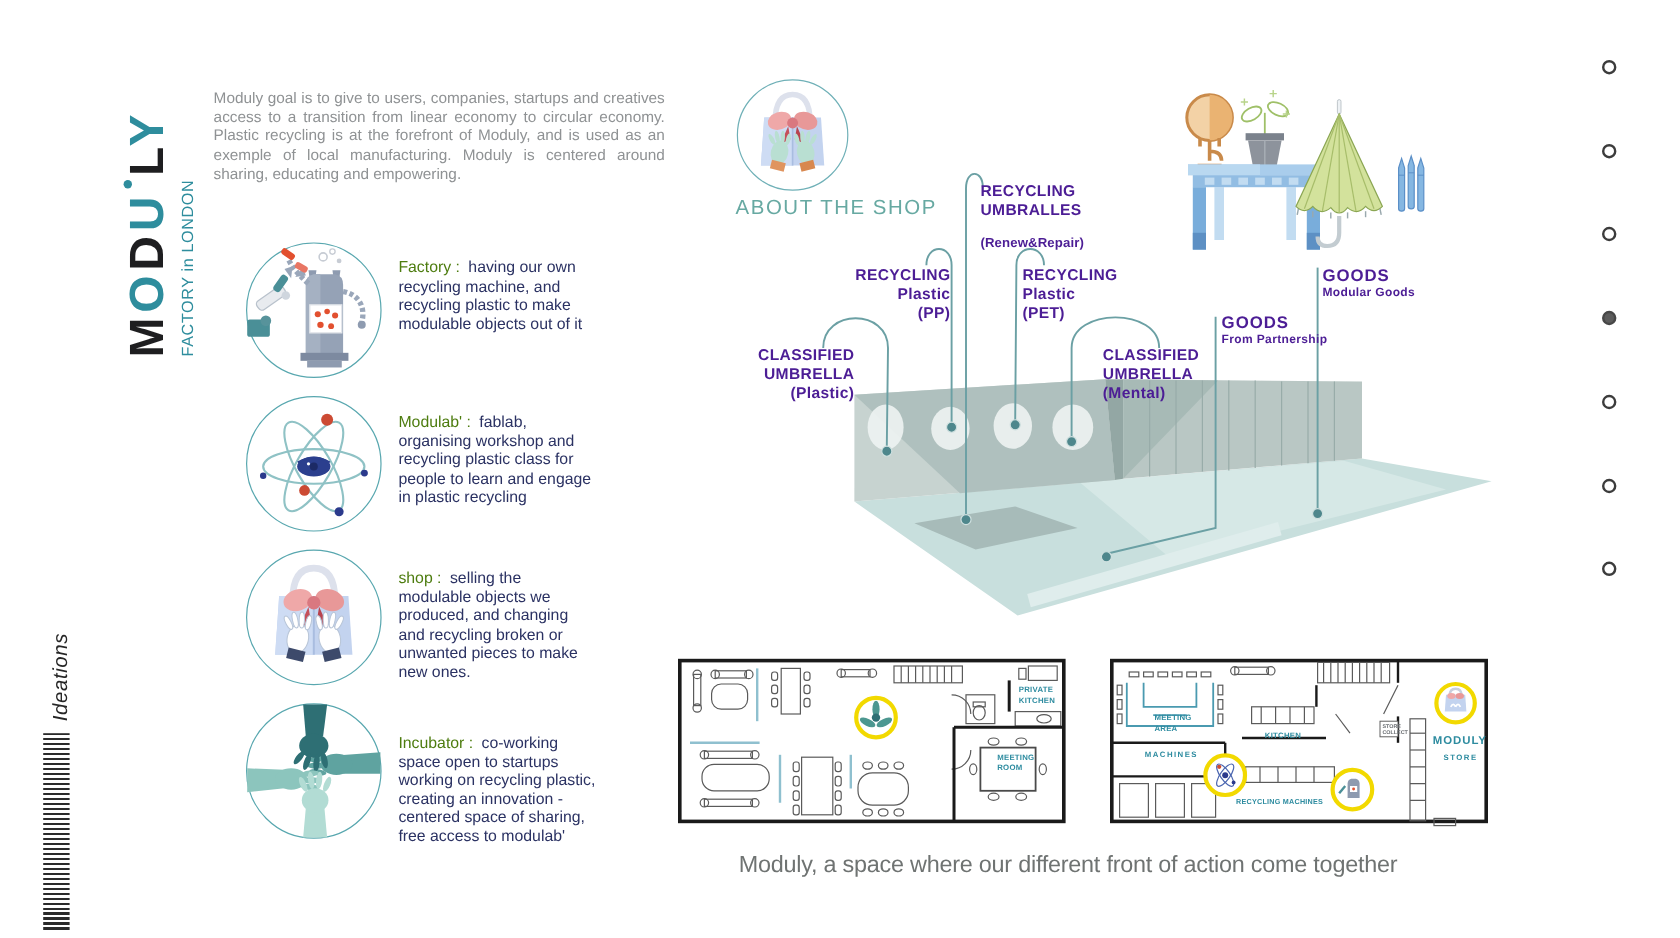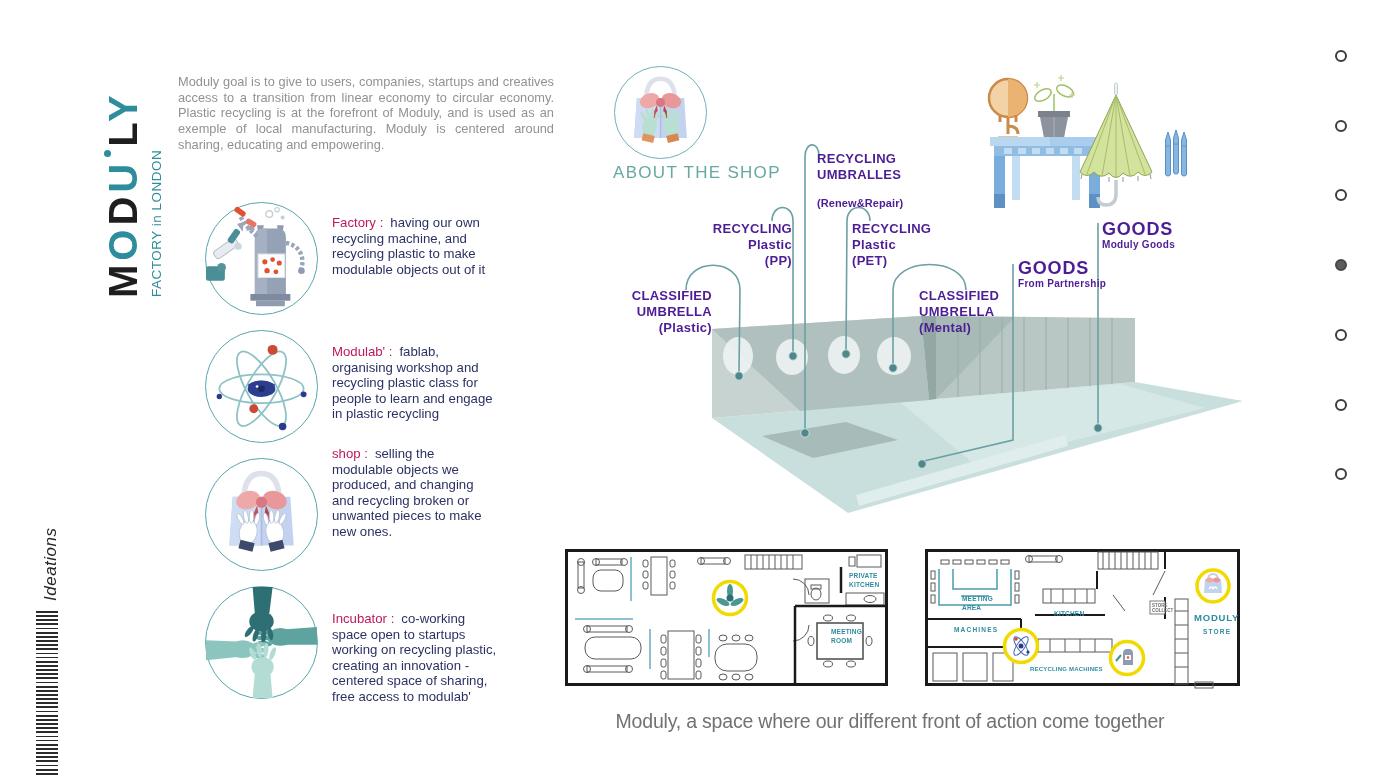--- a/index.html
+++ b/index.html
@@ -30,36 +30,36 @@
   
   .intro { position:absolute; left:178px; top:74px; width:376px; font-size:12.8px;
     line-height:15.7px; color:#8f9294; text-align:justify; }
 
   
   .ficon { position:absolute; left:205px; width:113px; height:113px; border-radius:50%;
     border:1.5px solid #58a7af; background:#fff; }
   .ficon svg { width:100%; height:100%; display:block; }
   .ftext { position:absolute; left:332px; font-size:13.2px; line-height:15.6px;
     color:#2b3263; }
-  .fname { color:#be185d; margin-right:7px; }
+  .fname { color:#4d7c0f; margin-right:7px; }
 
   
   .shop-ring { position:absolute; left:614px; top:66px; width:93px; height:93px;
     border-radius:50%; border:1.5px solid #6fb0b7; background:#fff; }
   .shop-ring svg { width:100%; height:100%; display:block; }
   .shop-title { position:absolute; left:613px; top:163px; font-weight:normal;
     font-size:17px; letter-spacing:1.3px; color:#67a9a2; }
 
   
   .dlabel { position:absolute; font-weight:bold; color:#4c1d95; font-size:13px;
     line-height:16px; letter-spacing:0.3px; white-space:pre-line; z-index:3; }
   .dlabel .sub { display:block; font-size:11px; line-height:11px; margin-top:15px;
     letter-spacing:0.1px;text-align:right; }
   .ralign { text-align:right; }
-  .goods .t { display:block; font-size:18px; line-height:15px; letter-spacing:0.8px; }
+  .goods .t { display:block; font-size:14px; line-height:15px; letter-spacing:0.8px; }
   .goods .s { display:block; font-size:10px; line-height:12px; margin-top:2px; }
 
   
   .plan-label { position:absolute; font-weight:bold; color:#2e8ca0; font-size:6.5px;
     line-height:8.5px; letter-spacing:0.2px; white-space:pre-line; z-index:3; }
   .pl-tiny { font-size:4.5px; line-height:5px; color:#6b6f73; letter-spacing:0; }
   .pl-big { font-size:9.5px; line-height:10px; letter-spacing:0.8px; }
   .pl-wide { letter-spacing:1.2px; }
 
   
@@ -159,21 +159,21 @@
         <ellipse cx="62" cy="66" rx="8" ry="11" transform="rotate(-12 62 66)"></ellipse>
         <ellipse cx="54" cy="54" rx="2" ry="5.5" transform="rotate(-14 54 54)"></ellipse>
         <ellipse cx="59" cy="52" rx="2" ry="6" transform="rotate(-2 59 52)"></ellipse>
         <ellipse cx="64" cy="52" rx="2" ry="6" transform="rotate(12 64 52)"></ellipse>
         <ellipse cx="69" cy="54" rx="2" ry="5.5" transform="rotate(28 69 54)"></ellipse>
       </g>
       <rect x="30" y="74" width="13" height="8" fill="#3d4a6b" transform="rotate(14 36 78)"></rect>
       <rect x="57" y="74" width="13" height="8" fill="#3d4a6b" transform="rotate(-14 64 78)"></rect>
     </svg>
   </div>
-  <div class="ftext" style="top:446px; width:152px"><span class="fname">shop :</span><span>selling the modulable objects we produced, and changing and recycling broken or unwanted pieces to make new ones.</span></div>
+  <div class="ftext" style="top:474px; width:152px"><span class="fname">shop :</span><span>selling the modulable objects we produced, and changing and recycling broken or unwanted pieces to make new ones.</span></div>
 
   <div class="ficon" style="top:586px">
     <svg viewBox="0 0 100 100">
       <g fill="#5fa3a0">
         <path d="M100 36 L100 52 L72 52 L72 38 Z"></path>
         <ellipse cx="67" cy="45" rx="12" ry="8"></ellipse>
         <ellipse cx="53" cy="41" rx="6.5" ry="2.3" transform="rotate(-8 53 41)"></ellipse>
         <ellipse cx="52" cy="46" rx="7" ry="2.3"></ellipse>
         <ellipse cx="53" cy="51" rx="6.5" ry="2.3" transform="rotate(8 53 51)"></ellipse>
       </g>
@@ -285,21 +285,21 @@
   <div class="dlabel" style="left:852px; top:221px"><span>RECYCLING
 Plastic
 (PET)</span></div>
   <div class="dlabel ralign" style="left:617px; top:288px; width:95px"><span>CLASSIFIED
 UMBRELLA
 (Plastic)</span></div>
   <div class="dlabel" style="left:919px; top:288px"><span>CLASSIFIED
 UMBRELLA
 (Mental)</span></div>
   <div class="dlabel goods" style="left:1018px; top:261px"><span class="t">GOODS</span><span class="s">From Partnership</span></div>
-  <div class="dlabel goods" style="left:1102px; top:222px"><span class="t">GOODS</span><span class="s">Moduly Goods</span></div>
+  <div class="dlabel goods" style="left:1102px; top:222px"><span class="t">GOODS</span><span class="s">Modular Goods</span></div>
 
   <svg class="abs" style="left:960px; top:62px" width="240" height="150" viewBox="0 0 240 150">
 
     <g>
       <circle cx="48" cy="36" r="19" fill="#f3d2a6" stroke="#c98a4a" stroke-width="2.5"></circle>
       <path d="M48 17 A19 19 0 0 1 48 55 Z" fill="#eab372"></path>
       <path d="M40 53 L40 60 M56 53 L56 60 M48 55 L48 72 M48 64 Q58 64 58 72 M38 76 L58 76" fill="none" stroke="#c98a4a" stroke-width="3"></path>
     </g>
 
     <g>

